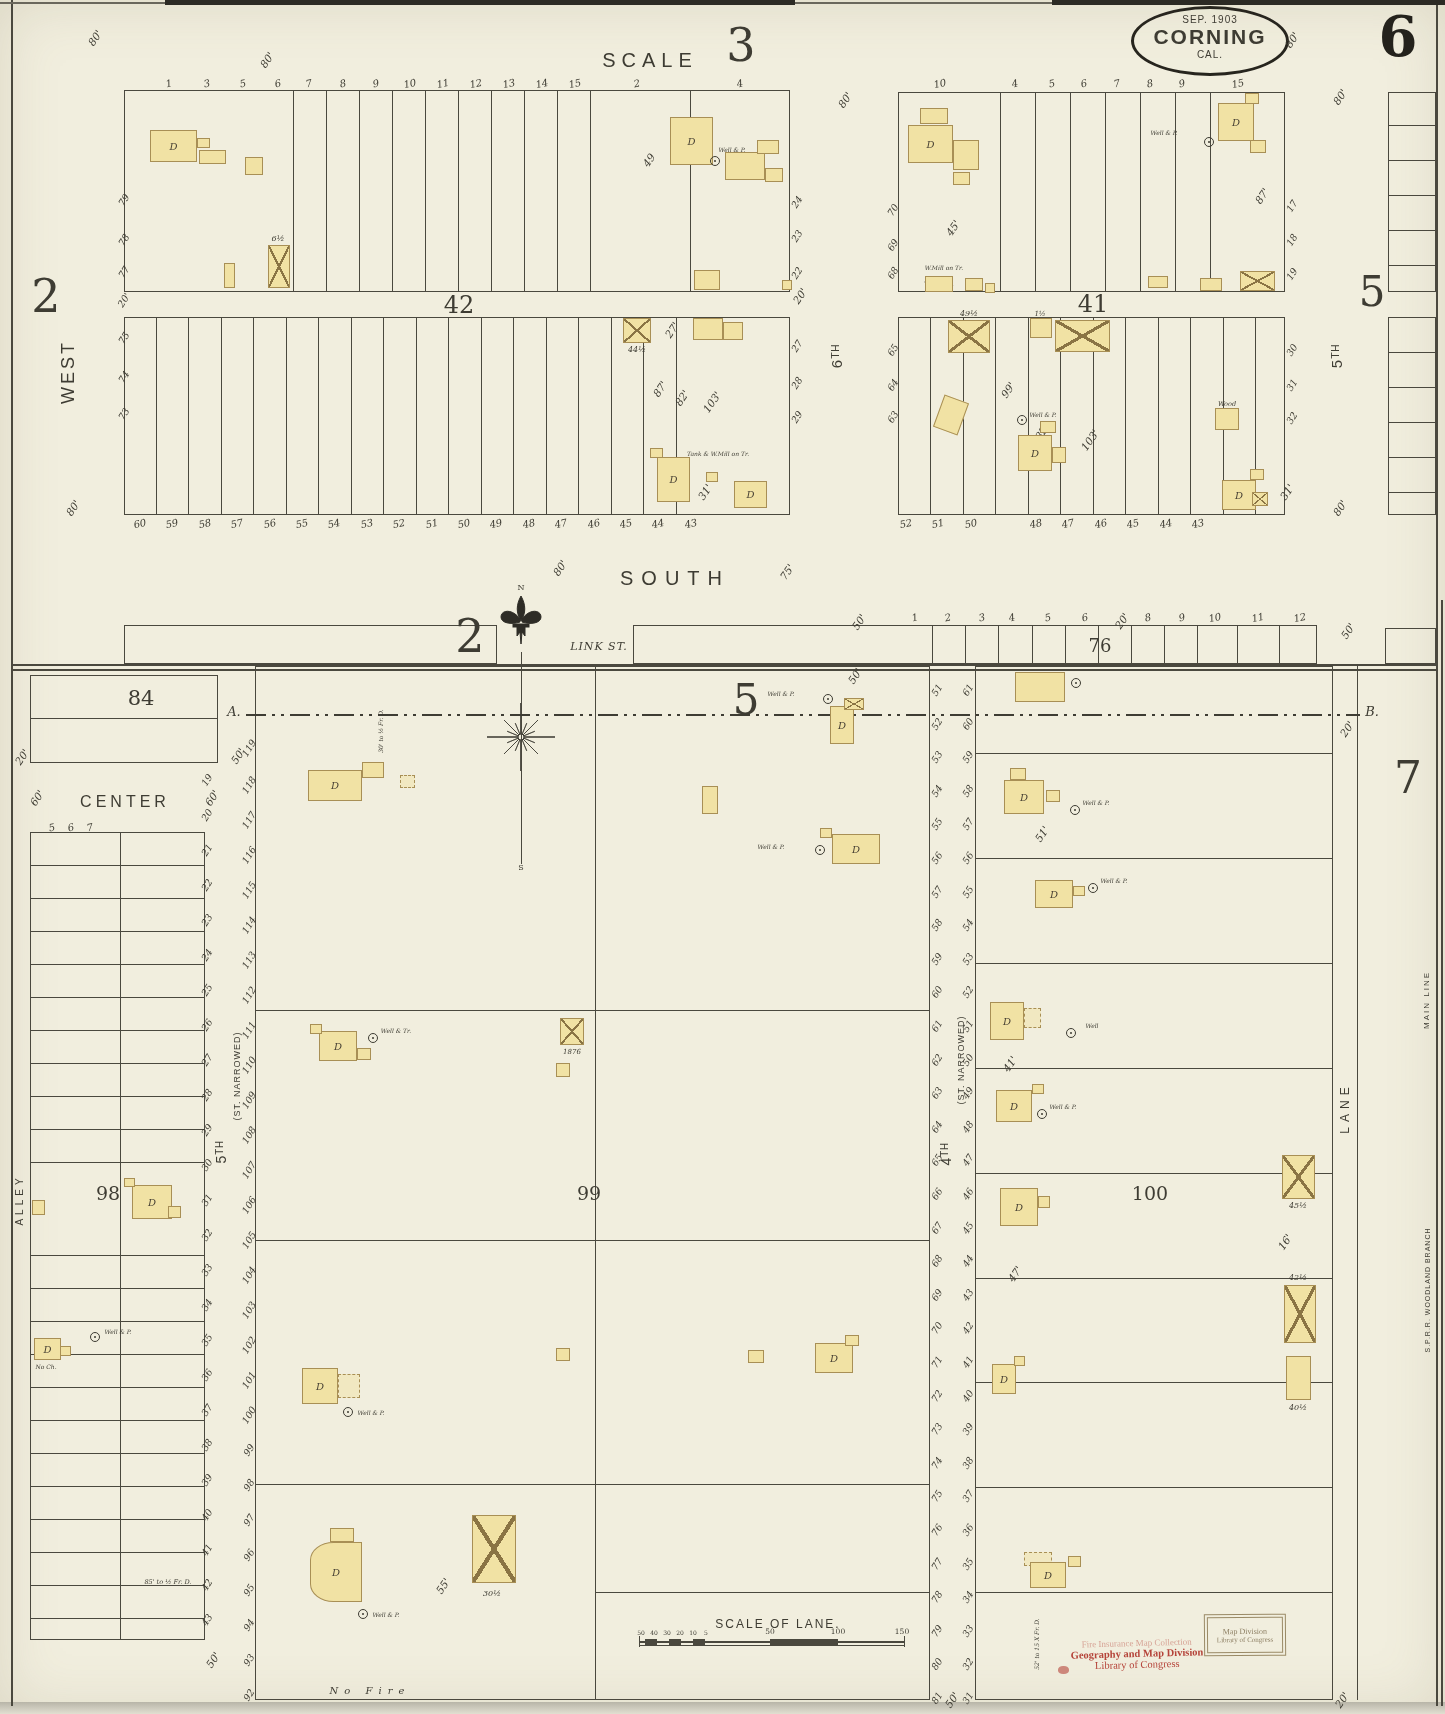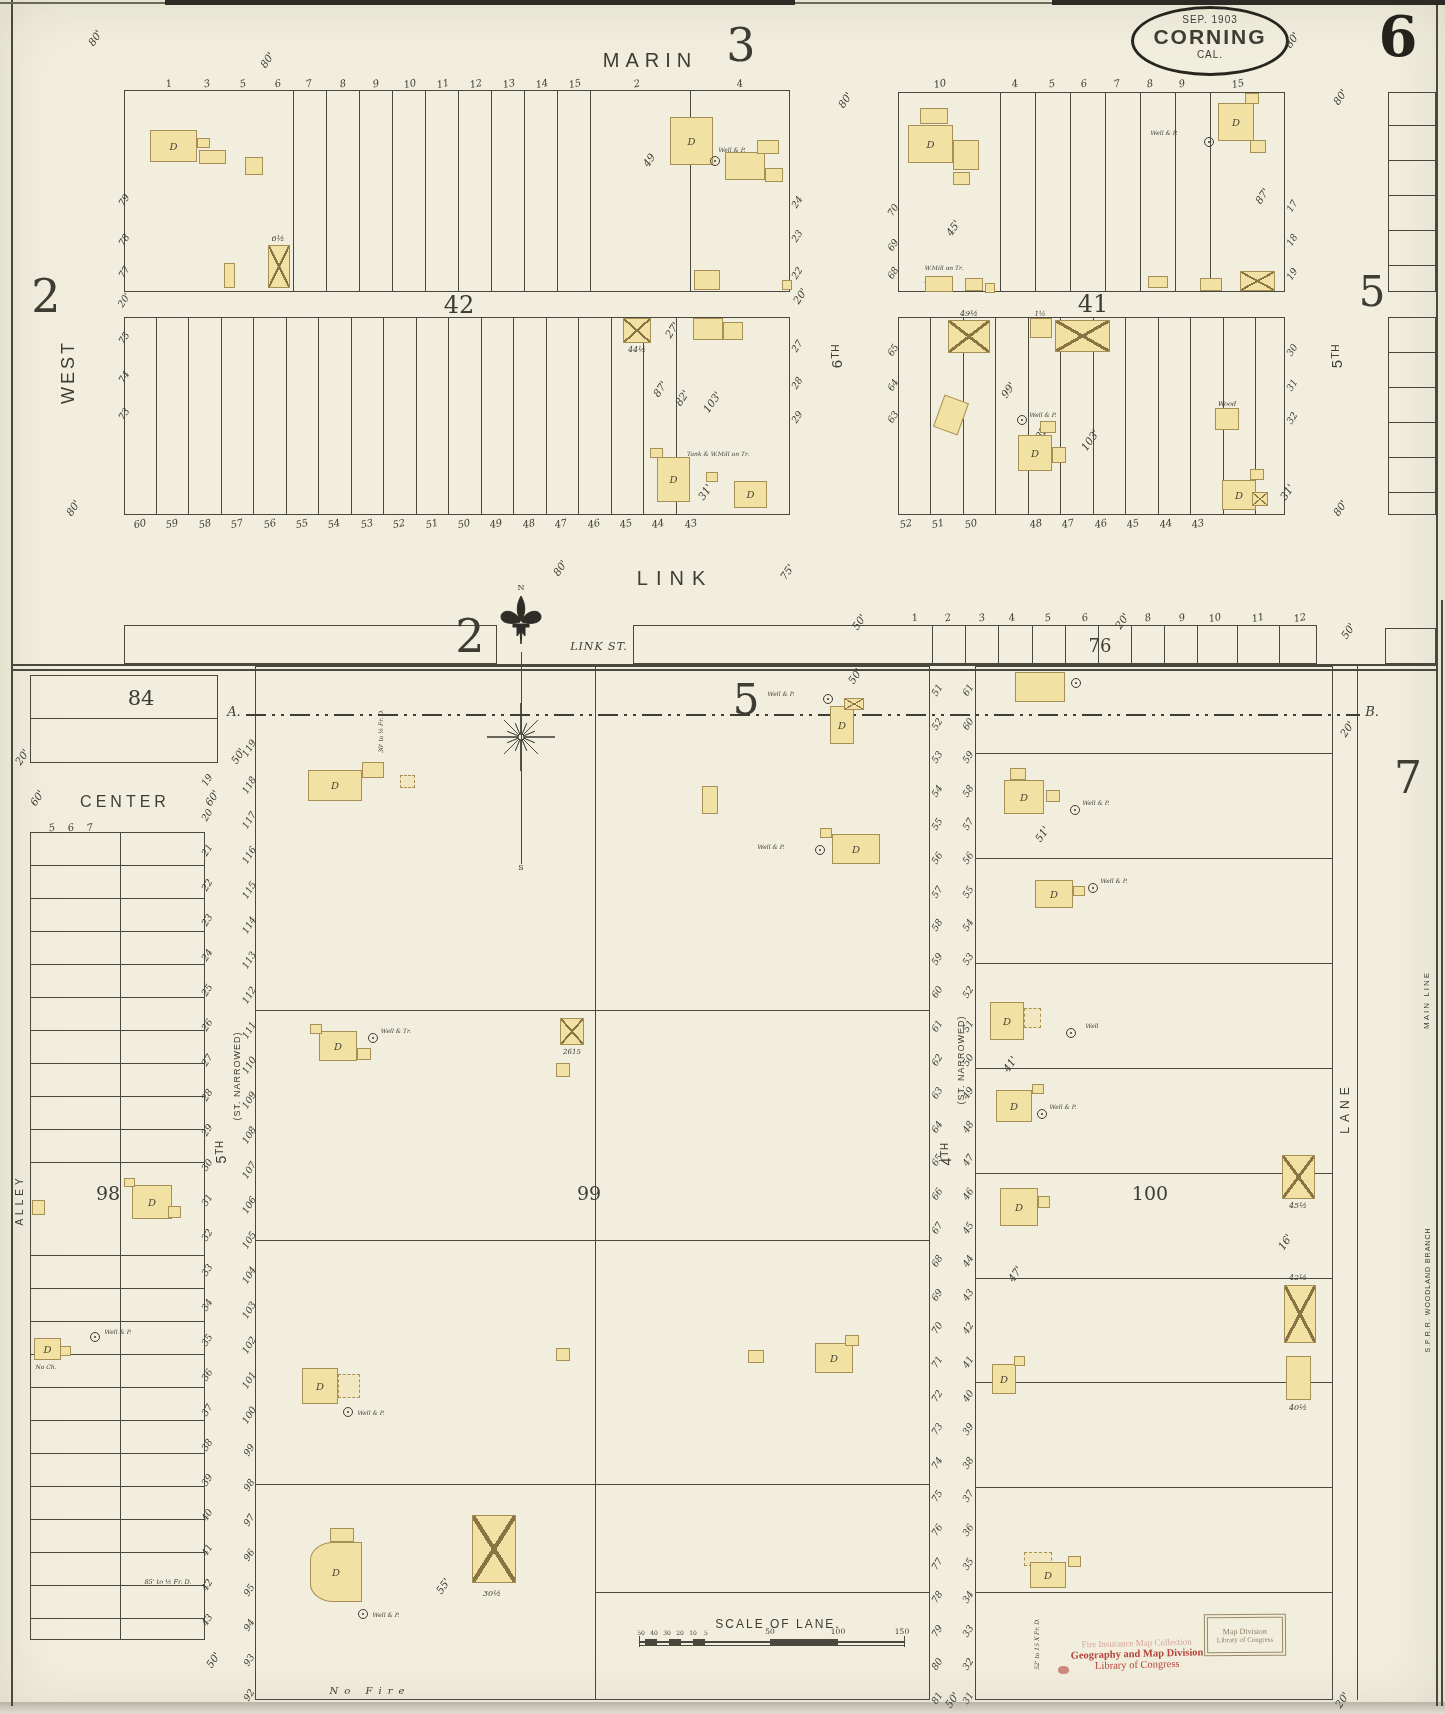--- a/index.html
+++ b/index.html
@@ -237,23 +237,23 @@
     <div class="rect" style="left: 1388px; top: 92px; width: 48px; height: 200px;"></div>
     <div class="rect" style="left: 1388px; top: 317px; width: 48px; height: 198px;"></div>
     <div class="rect" style="left: 124px; top: 625px; width: 373px; height: 39px;"></div>
     <div class="rect" style="left: 633px; top: 625px; width: 684px; height: 39px;"></div>
     <div class="rect" style="left: 1385px; top: 628px; width: 51px; height: 36px;"></div>
     <div class="rect" style="left: 30px; top: 675px; width: 188px; height: 88px;"></div>
     <div class="rect" style="left: 30px; top: 832px; width: 175px; height: 808px;"></div>
     <div class="rect" style="left: 255px; top: 666px; width: 675px; height: 1034px;"></div>
     <div class="rect" style="left: 975px; top: 666px; width: 358px; height: 1034px;"></div>
     <div class="dashline" style="left: 246px; top: 714px; width: 1114px;"></div>
-    <div class="t san" style="left: 650px; top: 60px; font-size: 20px; letter-spacing: 6px; transform: translate(-50%, -50%);">MARIN</div>
+    <div class="t san" style="left: 650px; top: 60px; font-size: 20px; letter-spacing: 6px; transform: translate(-50%, -50%);">SCALE</div>
     <div class="t san" style="left: 68px; top: 372px; font-size: 18px; letter-spacing: 3px; transform: translate(-50%, -50%) rotate(-90deg);">WEST</div>
-    <div class="t san" style="left: 675px; top: 578px; font-size: 20px; letter-spacing: 8px; transform: translate(-50%, -50%);">LINK</div>
+    <div class="t san" style="left: 675px; top: 578px; font-size: 20px; letter-spacing: 8px; transform: translate(-50%, -50%);">SOUTH</div>
     <div class="t san" style="left: 125px; top: 802px; font-size: 16px; letter-spacing: 4px; transform: translate(-50%, -50%);">CENTER</div>
     <div class="t ser it" style="left: 599px; top: 646px; font-size: 11px; letter-spacing: 1px; transform: translate(-50%, -50%);">LINK ST.</div>
     <div class="t san" style="left: 836px; top: 356px; font-size: 15px; letter-spacing: 1px; transform: translate(-50%, -50%) rotate(-90deg);">6ᵀᴴ</div>
     <div class="t san" style="left: 1336px; top: 356px; font-size: 15px; letter-spacing: 1px; transform: translate(-50%, -50%) rotate(-90deg);">5ᵀᴴ</div>
     <div class="t san" style="left: 221px; top: 1152px; font-size: 14px; letter-spacing: 1px; transform: translate(-50%, -50%) rotate(-90deg);">5ᵀᴴ</div>
     <div class="t san" style="left: 237px; top: 1076px; font-size: 9px; letter-spacing: 1px; transform: translate(-50%, -50%) rotate(-90deg);">(ST. NARROWED)</div>
     <div class="t san" style="left: 946px; top: 1154px; font-size: 14px; letter-spacing: 1px; transform: translate(-50%, -50%) rotate(-90deg);">4ᵀᴴ</div>
     <div class="t san" style="left: 961px; top: 1060px; font-size: 9px; letter-spacing: 1px; transform: translate(-50%, -50%) rotate(-90deg);">(ST. NARROWED)</div>
     <div class="t san" style="left: 1345px; top: 1108px; font-size: 12px; letter-spacing: 5px; transform: translate(-50%, -50%) rotate(-90deg);">LANE</div>
     <div class="t san" style="left: 20px; top: 1200px; font-size: 10px; letter-spacing: 4px; transform: translate(-50%, -50%) rotate(-90deg);">ALLEY</div>
@@ -325,21 +325,21 @@
     <div class="t ser it" style="left: 278px; top: 239px; font-size: 8px; transform: translate(-50%, -50%);">6½</div>
     <div class="t ser it" style="left: 637px; top: 350px; font-size: 8px; transform: translate(-50%, -50%);">44½</div>
     <div class="t ser it" style="left: 969px; top: 314px; font-size: 8px; transform: translate(-50%, -50%);">49½</div>
     <div class="t ser it" style="left: 733px; top: 329px; font-size: 7px; transform: translate(-50%, -50%);">1½</div>
     <div class="t ser it" style="left: 1040px; top: 314px; font-size: 7px; transform: translate(-50%, -50%);">1½</div>
     <div class="t ser it" style="left: 341px; top: 1534px; font-size: 7px; transform: translate(-50%, -50%);">1½</div>
     <div class="t ser it" style="left: 1298px; top: 1206px; font-size: 8px; transform: translate(-50%, -50%);">45½</div>
     <div class="t ser it" style="left: 1298px; top: 1278px; font-size: 8px; transform: translate(-50%, -50%);">42½</div>
     <div class="t ser it" style="left: 1298px; top: 1408px; font-size: 8px; transform: translate(-50%, -50%);">40½</div>
     <div class="t ser it" style="left: 492px; top: 1594px; font-size: 8px; transform: translate(-50%, -50%);">30½</div>
-    <div class="t ser it" style="left: 572px; top: 1052px; font-size: 7px; transform: translate(-50%, -50%);">2615</div>
+    <div class="t ser it" style="left: 572px; top: 1052px; font-size: 7px; transform: translate(-50%, -50%);">1876</div>
     <div class="t ser it" style="left: 1227px; top: 404px; font-size: 6.5px; transform: translate(-50%, -50%);">Wood</div>
     <div class="t ser it" style="left: 46px; top: 1367px; font-size: 6px; transform: translate(-50%, -50%);">No Ch.</div>
     <div class="t ser it" style="left: 370px; top: 1691px; font-size: 10px; letter-spacing: 6px; transform: translate(-50%, -50%);">No Fire</div>
     <div class="t ser it" style="left: 168px; top: 1582px; font-size: 6.5px; transform: translate(-50%, -50%);">85' to ½ Fr. D.</div>
     <div class="t ser it" style="left: 1037px; top: 1644px; font-size: 6px; transform: translate(-50%, -50%) rotate(-90deg);">52' to 15 X Fr. D.</div>
     <div class="t ser it" style="left: 381px; top: 731px; font-size: 6px; transform: translate(-50%, -50%) rotate(-90deg);">30' to ½ Fr. D.</div>
     <div class="t ser it" style="left: 169px; top: 84px; font-size: 10px; transform: translate(-50%, -50%) rotate(-12deg);">1</div>
     <div class="t ser it" style="left: 207px; top: 84px; font-size: 10px; transform: translate(-50%, -50%) rotate(-12deg);">3</div>
     <div class="t ser it" style="left: 243px; top: 84px; font-size: 10px; transform: translate(-50%, -50%) rotate(-12deg);">5</div>
     <div class="t ser it" style="left: 278px; top: 84px; font-size: 10px; transform: translate(-50%, -50%) rotate(-12deg);">6</div>

